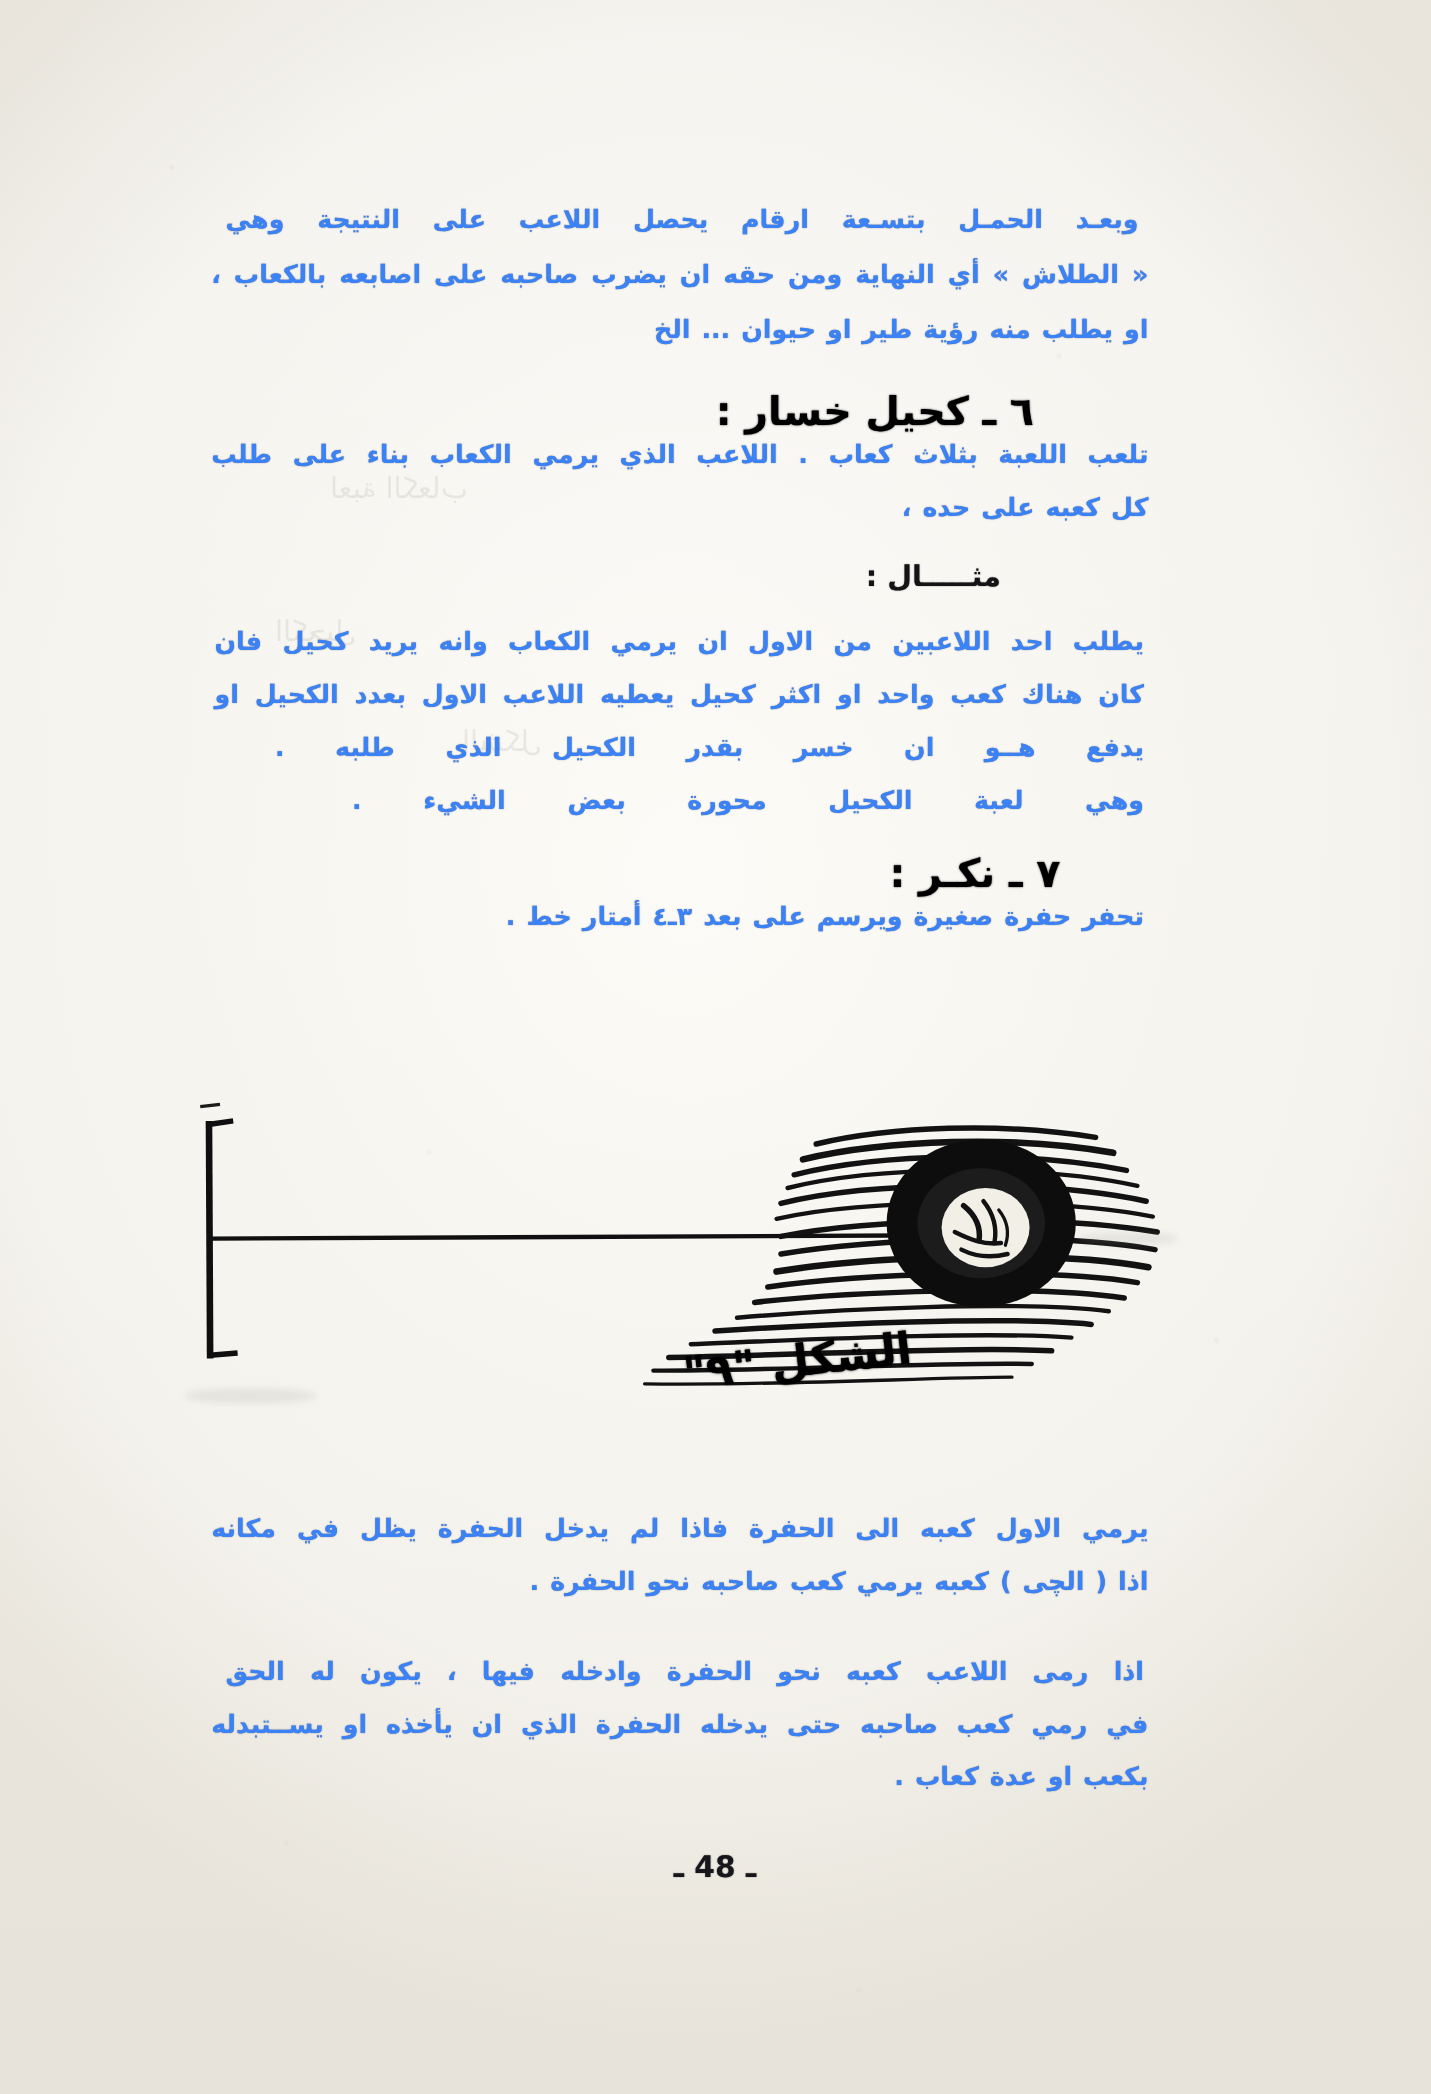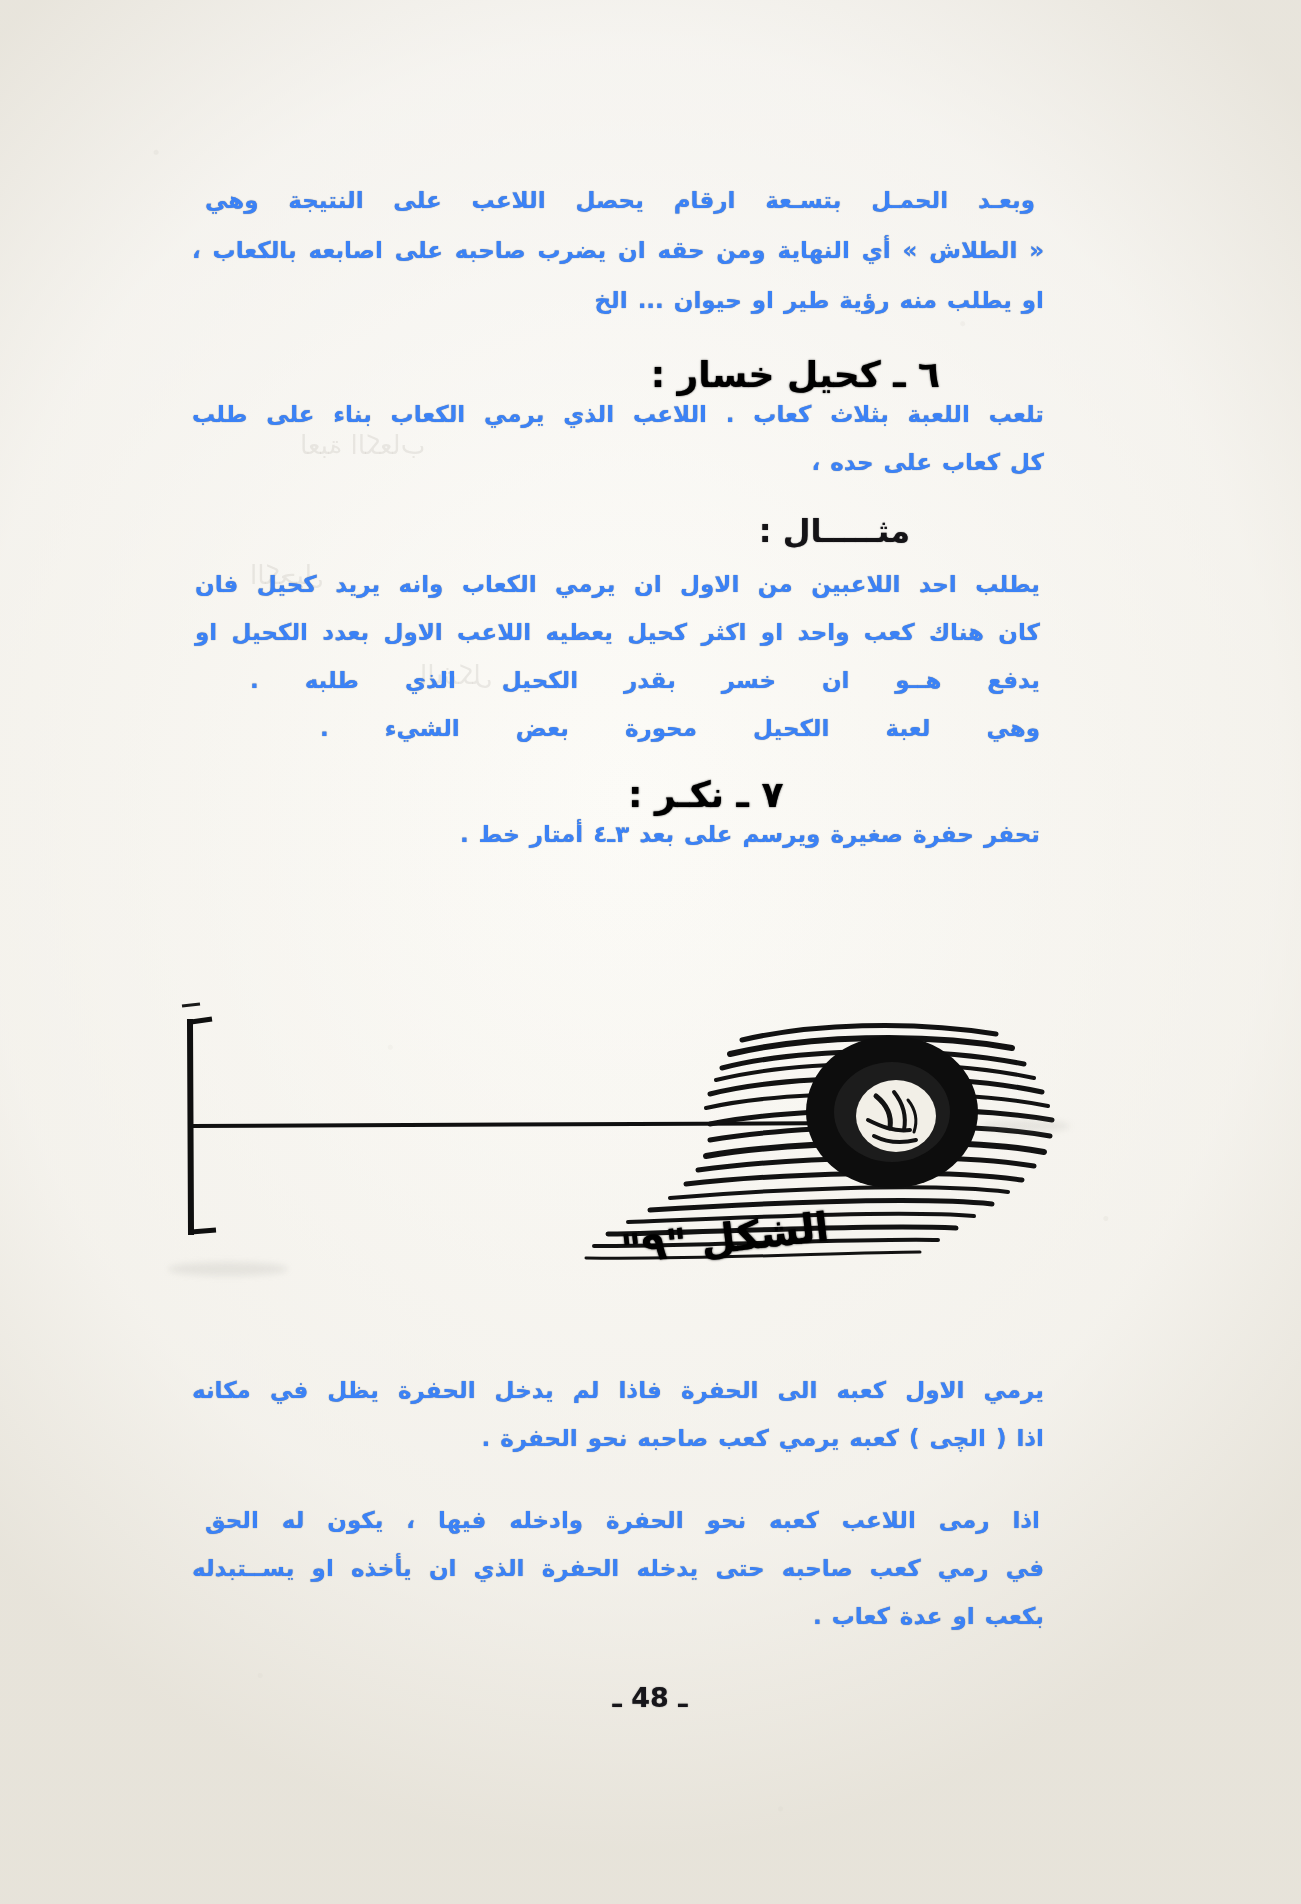--- a/index.html
+++ b/index.html
@@ -81,21 +81,21 @@
 
   .heading {
     font-size: 36px;
     font-weight: 700;
     color: #000;
     letter-spacing: 0px;
     text-shadow: 0 0 1.4px rgba(0,0,0,0.75), 0 0 2.5px rgba(0,0,0,0.25);
   }
 
   .example-lbl {
-    font-size: 32px;
+    font-size: 26px;
     font-weight: 700;
     color: #141316;
     letter-spacing: 5px;
     text-shadow: 0 0 1.2px rgba(20,19,22,0.6);
   }
 
   .pageno {
     font-size: 27px;
     font-weight: 700;
     color: #17161a;
@@ -152,30 +152,30 @@
 
   <div class="content">
 
     <div class="txt para jus" style="left:205px; top:178px; width:830px;">وبعـد الحمـل بتسـعة ارقام يحصل اللاعب على النتيجة وهي</div>
     <div class="txt para jus" style="left:192px; top:228px; width:852px;">« الطلاش » أي النهاية ومن حقه ان يضرب صاحبه على اصابعه بالكعاب ،</div>
     <div class="txt para right" style="left:192px; top:278px; width:852px;">او يطلب منه رؤية طير او حيوان ... الخ</div>
 
     <div class="txt heading" style="left:600px; top:340px; width:340px; text-align:right;">٦ ـ كحيل خسار :</div>
 
     <div class="txt para jus" style="left:192px; top:392px; width:852px;">تلعب اللعبة بثلاث كعاب . اللاعب الذي يرمي الكعاب بناء على طلب</div>
-    <div class="txt para right" style="left:192px; top:440px; width:852px;">كل كعاب على حده ،</div>
+    <div class="txt para right" style="left:192px; top:440px; width:852px;">كل كعبه على حده ،</div>
 
     <div class="txt example-lbl" style="left:640px; top:500px; width:270px; text-align:right;">مثـــــال :</div>
 
     <div class="txt para jus" style="left:195px; top:562px; width:845px;">يطلب احد اللاعبين من الاول ان يرمي الكعاب وانه يريد كحيل فان</div>
     <div class="txt para jus" style="left:195px; top:610px; width:845px;">كان هناك كعب واحد او اكثر كحيل يعطيه اللاعب الاول بعدد الكحيل او</div>
     <div class="txt para jus" style="left:250px; top:658px; width:790px;">يدفع هــو ان خسر بقدر الكحيل الذي طلبه .</div>
     <div class="txt para jus" style="left:320px; top:706px; width:720px;">وهي لعبة الكحيل محورة بعض الشيء .</div>
 
-    <div class="txt heading" style="left:628px; top:760px; width:320px; text-align:left;">٧ ـ نكـر :</div>
+    <div class="txt heading" style="left:644px; top:760px; width:320px; text-align:right;">٧ ـ نكـر :</div>
 
     <div class="txt para right" style="left:300px; top:812px; width:740px;">تحفر حفرة صغيرة ويرسم على بعد ٣ـ٤ أمتار خط .</div>
 
     <div class="figure">
       <svg class="fig-svg" viewBox="0 0 1010 310" preserveAspectRatio="none">
 
         <path d="M 32 6 L 50 4" stroke="#1a1a1a" stroke-width="3" fill="none"></path>
 
         <path d="M 40 22 L 41 232" stroke="#0f0f0f" stroke-width="6" fill="none" stroke-linecap="square"></path>
 

